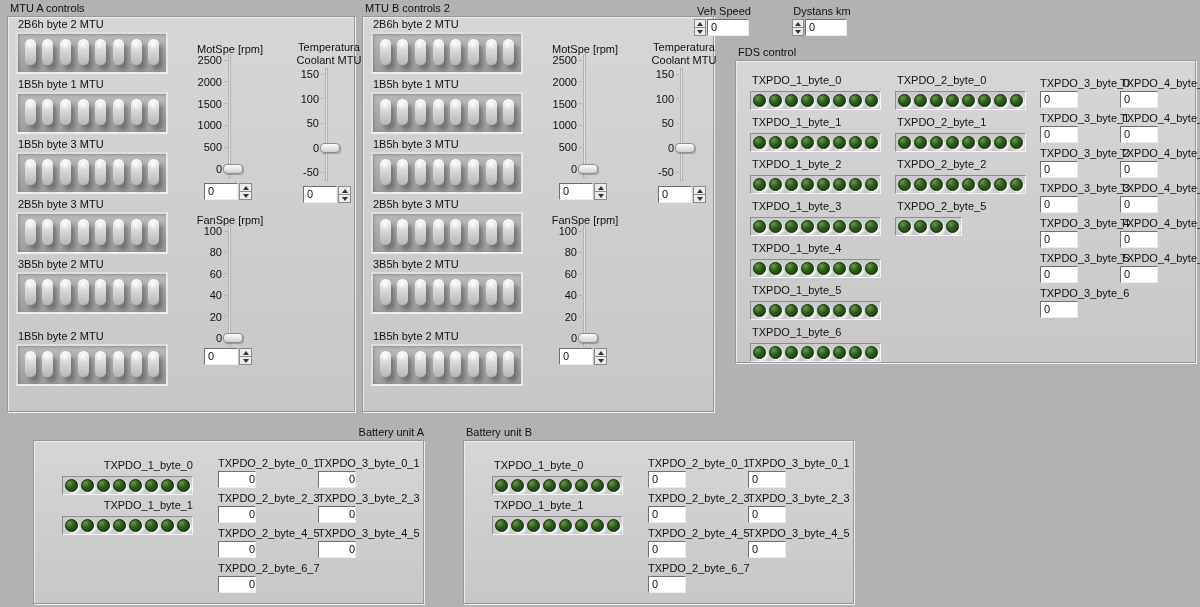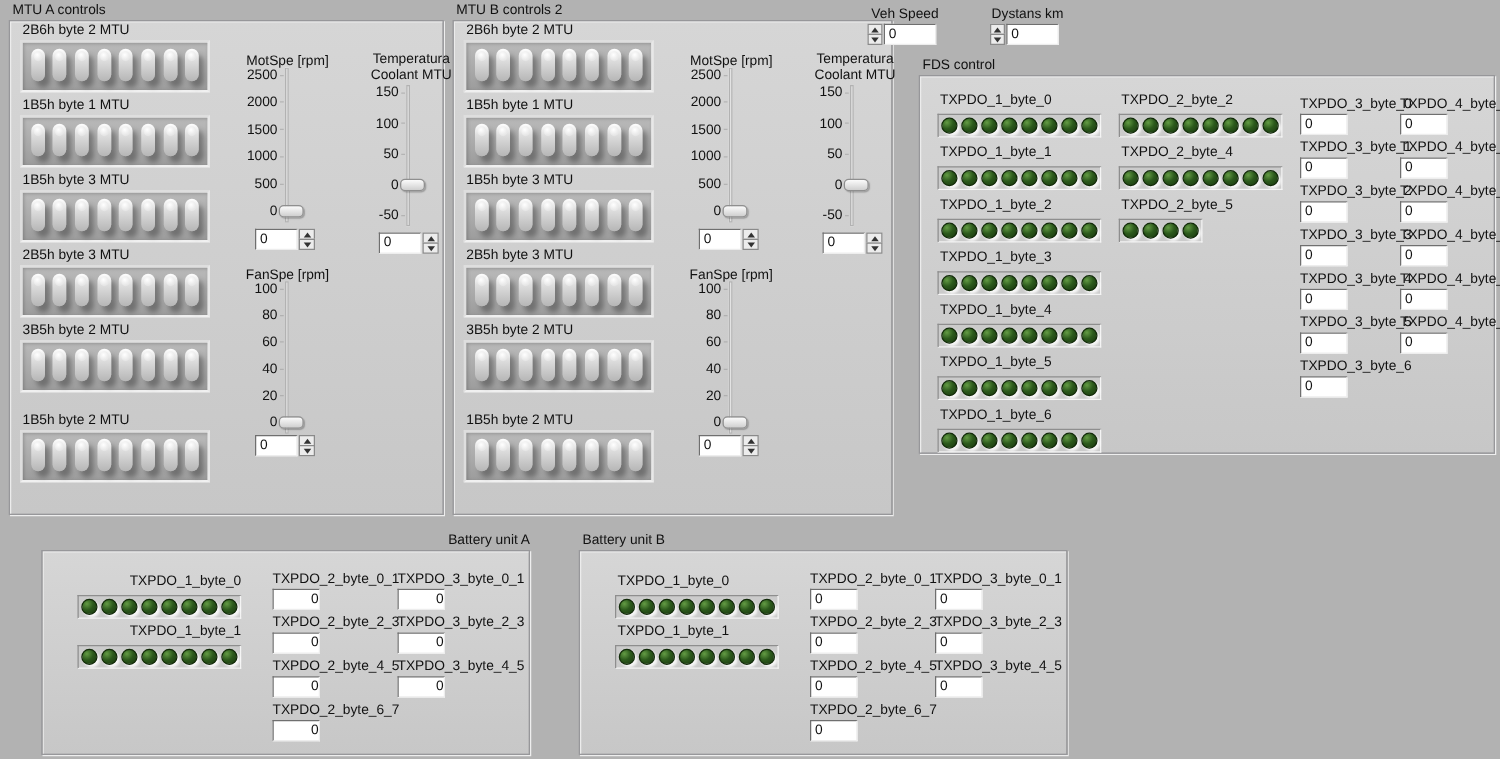--- a/index.html
+++ b/index.html
@@ -575,34 +575,47 @@
               <div class="led"></div>
               <div class="led"></div>
               <div class="led"></div>
               <div class="led"></div>
               <div class="led"></div>
             </div>
           </div>
         </div>
         <div class="flex-col" style="left: 159px; top: 13px; gap: 6px;">
           <div class="led-row">
+            <div class="led-label">TXPDO_2_byte_0</div>
+            <div class="led-strip">
+              <div class="led"></div>
+              <div class="led"></div>
+              <div class="led"></div>
+              <div class="led"></div>
+              <div class="led"></div>
+              <div class="led"></div>
+              <div class="led"></div>
+              <div class="led"></div>
+            </div>
+          </div>
+          <div class="led-row">
+            <div class="led-label">TXPDO_2_byte_1</div>
+            <div class="led-strip">
+              <div class="led"></div>
+              <div class="led"></div>
+              <div class="led"></div>
+              <div class="led"></div>
+              <div class="led"></div>
+              <div class="led"></div>
+              <div class="led"></div>
+              <div class="led"></div>
+            </div>
+          </div>
+          <div class="led-row">
             <div class="led-label">TXPDO_2_byte_2</div>
-            <div class="led-strip">
-              <div class="led"></div>
-              <div class="led"></div>
-              <div class="led"></div>
-              <div class="led"></div>
-              <div class="led"></div>
-              <div class="led"></div>
-              <div class="led"></div>
-              <div class="led"></div>
-            </div>
-          </div>
-          <div class="led-row">
-            <div class="led-label">TXPDO_2_byte_4</div>
             <div class="led-strip">
               <div class="led"></div>
               <div class="led"></div>
               <div class="led"></div>
               <div class="led"></div>
               <div class="led"></div>
               <div class="led"></div>
               <div class="led"></div>
               <div class="led"></div>
             </div>

